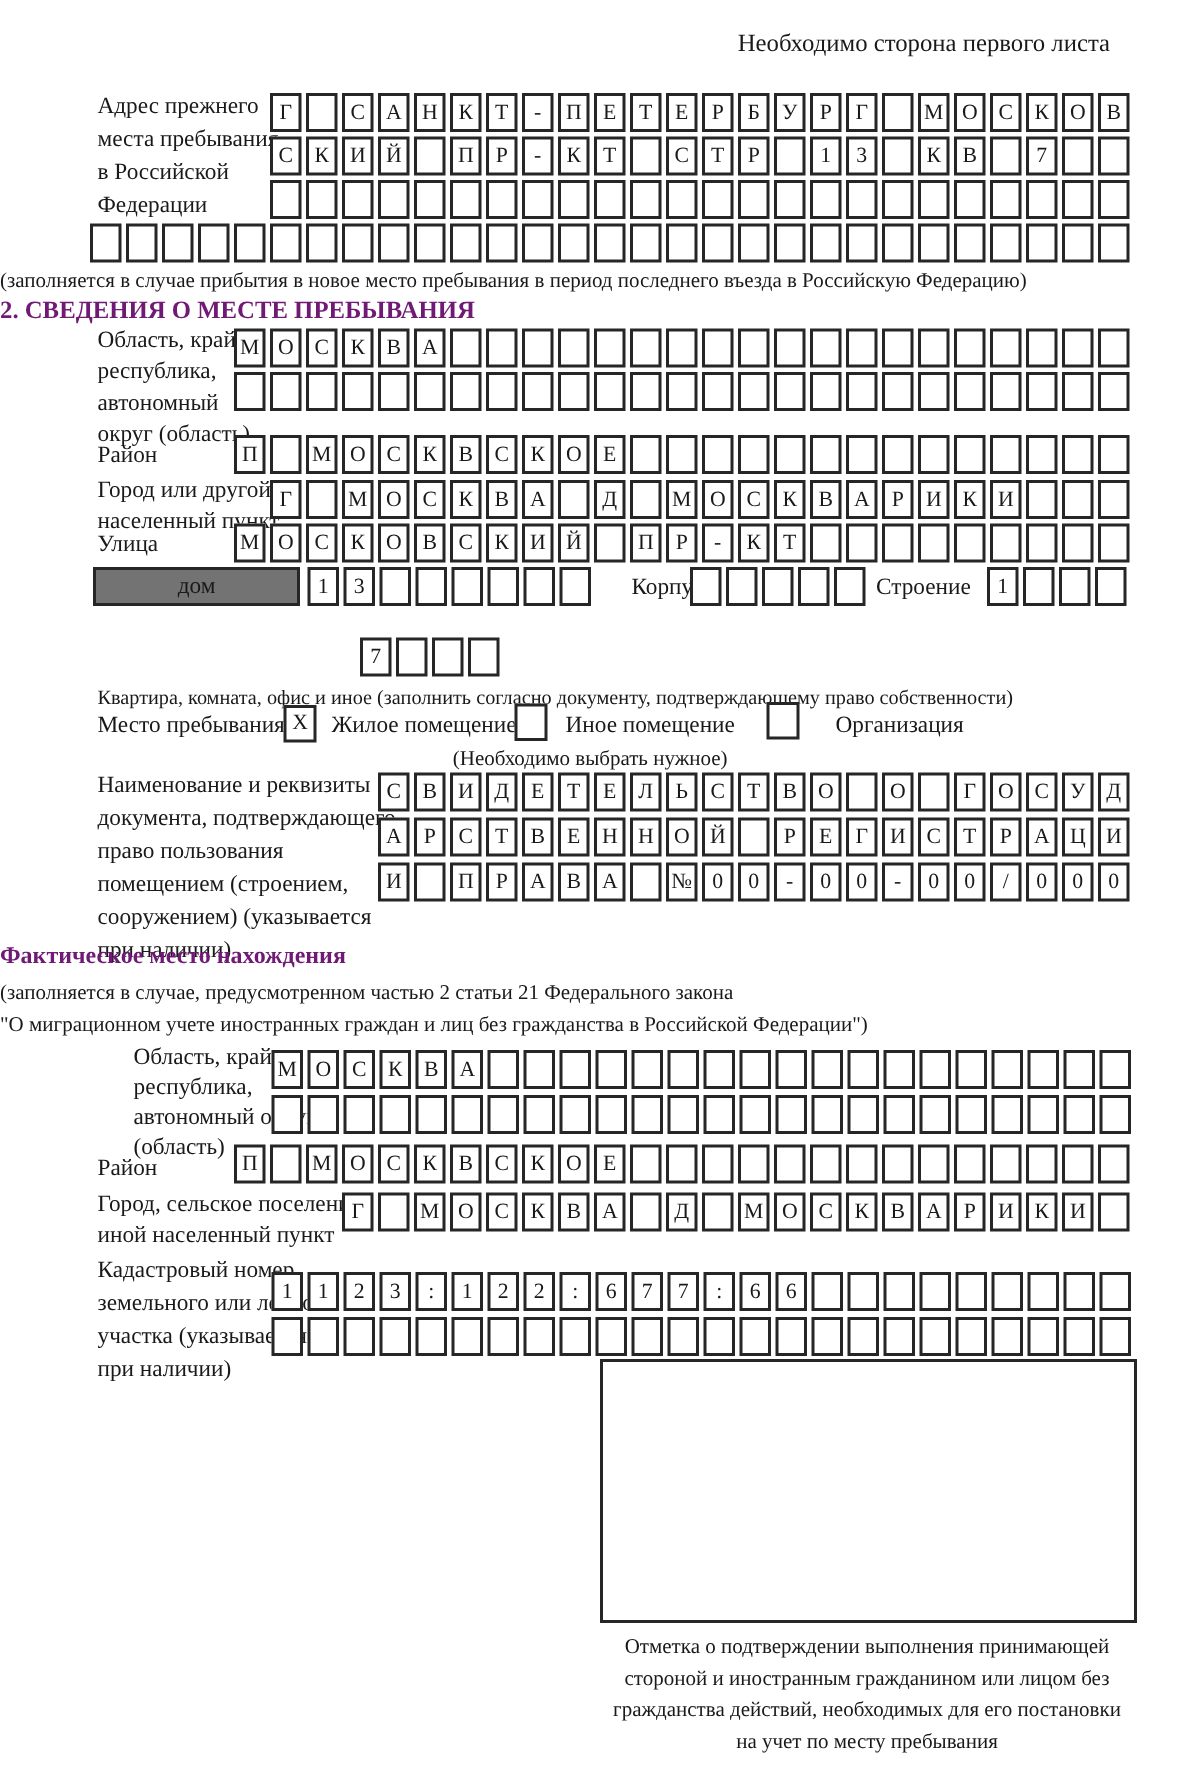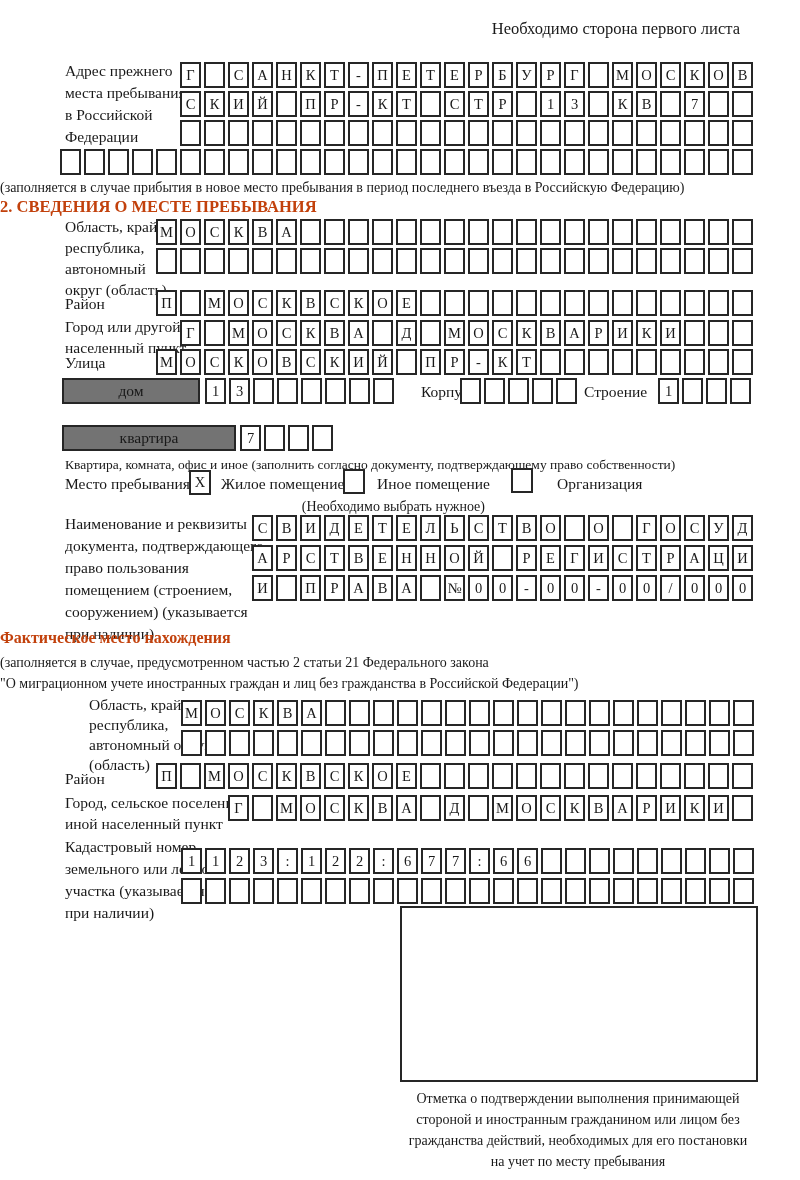--- a/index.html
+++ b/index.html
@@ -12,21 +12,21 @@
     position:absolute;font-size:15.5px;line-height:21px;white-space:pre;
     color:#191919;
   }
   .note{
     position:absolute;font-size:14px;line-height:20px;white-space:pre;
     color:#191919;
   }
   .center{left:0;width:764px;text-align:left;}
   .h-bold{
     position:absolute;font-size:16.5px;font-weight:bold;white-space:pre;
-    color:#c2410c;
+    color:#701a75;
   }
   .grid{position:absolute;display:flex;gap:3px;}
   .cell{
     width:17px;height:22px;border:2px solid #262626;background:#fff;
     font-size:14.5px;line-height:22px;text-align:center;overflow:hidden;
     flex:0 0 auto;
   }
   .wbox{
     position:absolute;height:22px;border:2px solid #262626;background:#737373;
     font-size:15.5px;line-height:22px;text-align:center;
@@ -329,21 +329,20 @@
       <span class="cell"></span>
     </div>
   <div class="lbl" style="left:584px;top:381px;">Строение</div>
   <div class="grid" style="left:658px;top:378px;">
       <span class="cell">1</span>
       <span class="cell"></span>
       <span class="cell"></span>
       <span class="cell"></span>
     </div>
 
-  <div class="wbox" style="left:62px;top:425px;width:170px;">квартира</div>
   <div class="grid" style="left:240px;top:425px;">
       <span class="cell">7</span>
       <span class="cell"></span>
       <span class="cell"></span>
       <span class="cell"></span>
     </div>
   <div class="note" style="left:65px;top:455px;font-size:13.5px;">Квартира, комната, офис и иное (заполнить согласно документу, подтверждающему право собственности)</div>
 
   <div class="lbl" style="left:65px;top:473px;">Место пребывания:</div>
   <div class="chk" style="left:189px;top:470px;">X</div>

